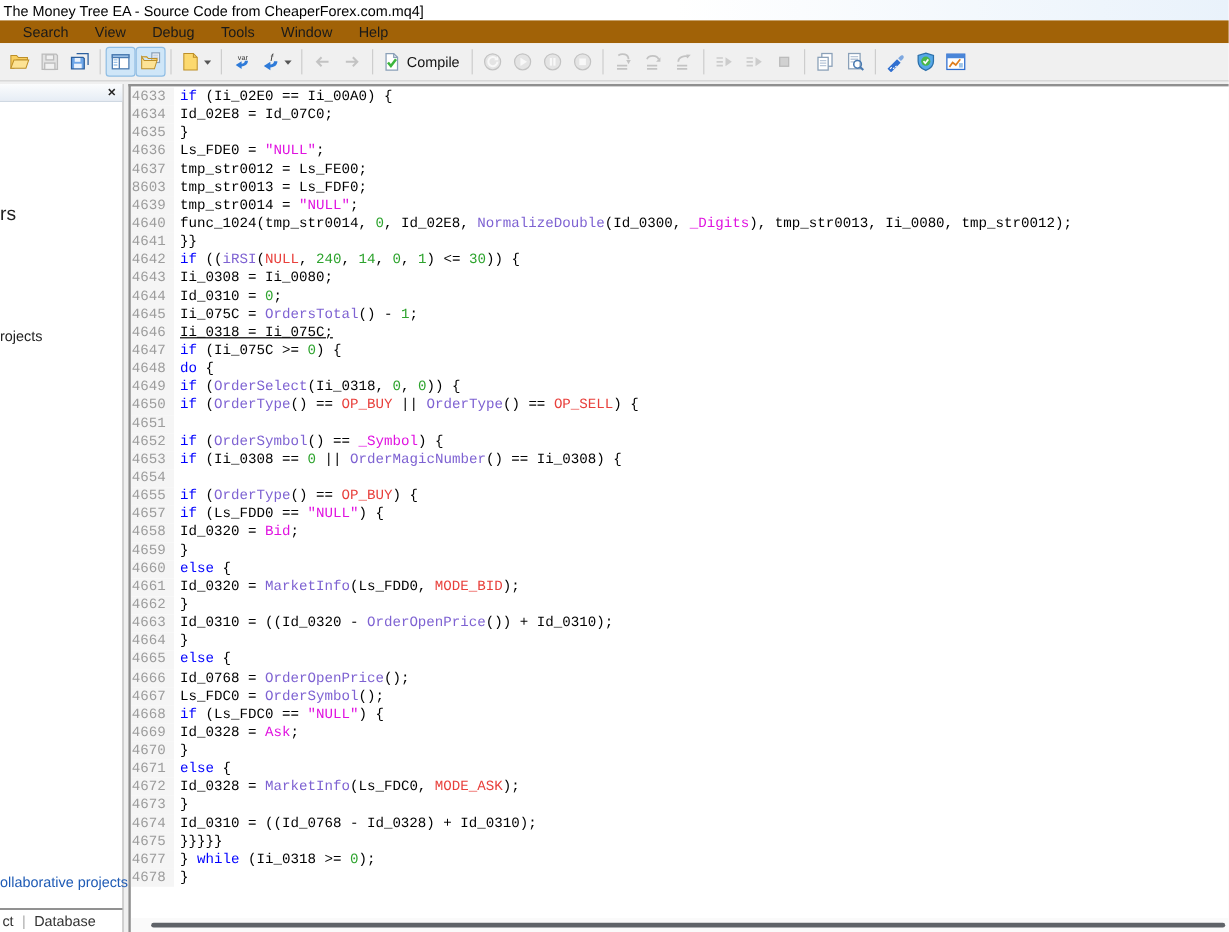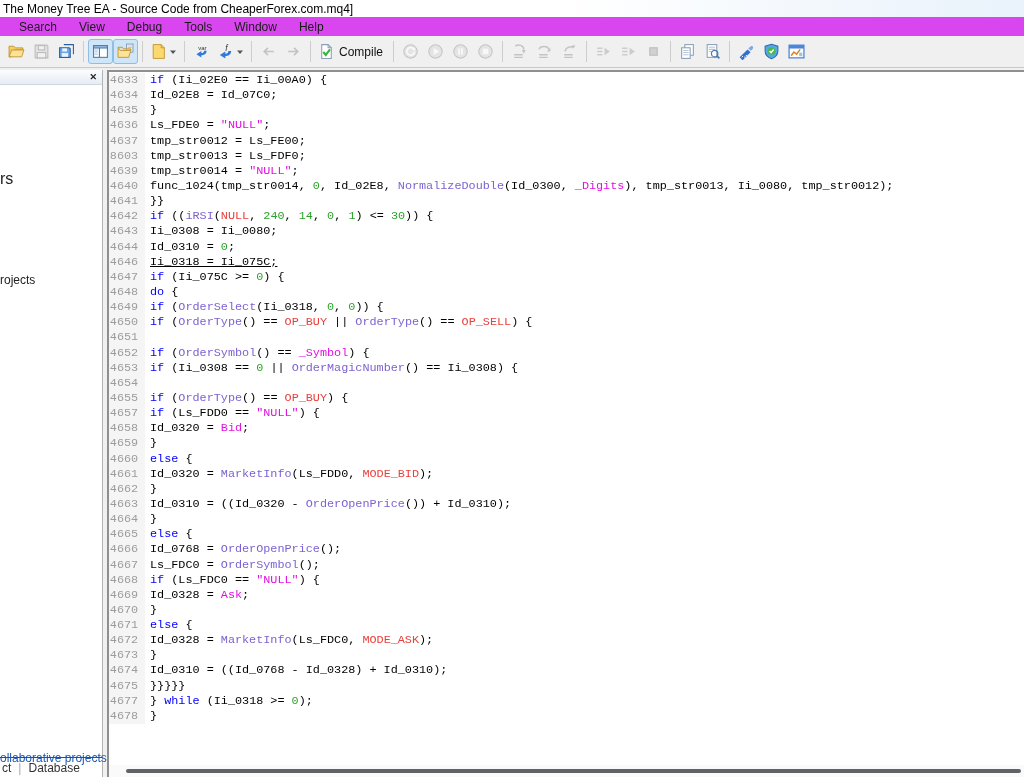--- a/index.html
+++ b/index.html
@@ -5,21 +5,21 @@
   * { box-sizing: border-box; margin:0; padding:0; }
   html,body { width:1024px; height:777px; overflow:hidden; background:#fff;
               font-family:"Liberation Sans", sans-serif; }
 
   
   .titlebar { height:17px; background:linear-gradient(90deg,#ffffff 55%,#e9f2fb);
               display:flex; align-items:center; padding-left:3px;
               font-size:12px; color:#000; white-space:nowrap; }
 
   
-  .menubar { height:19px; background:#d946ef; display:flex; align-items:center;
+  .menubar { height:19px; background:#a16207; display:flex; align-items:center;
              font-size:12px; color:#1a1a1a; padding-left:8px; }
   .menu-item { padding:1px 11px; cursor:default; }
 
   
   .toolbar { height:32px; background:#f0f0f0; border-bottom:1px solid #c9c9c9;
              display:flex; align-items:center; padding-left:4px; }
   .tbtn { height:25px; min-width:25px; display:inline-flex; align-items:center;
           justify-content:center; border:1px solid transparent; border-radius:3px;
           padding:0 2px; }
   .tbtn.active { background:#cfe6f8; border-color:#8fbde4; }
@@ -35,21 +35,21 @@
 
   
   .sidebar { width:103px; background:#fff; border-right:1px solid #b3b3b3;
              position:relative; flex:0 0 103px; }
   .side-head { height:15px; background:linear-gradient(#fbfcfd,#e6edf5);
                border-bottom:1px solid #cfd8e2; position:relative; }
   .side-close { position:absolute; right:5px; top:1px; font-size:9px; font-weight:bold;
                 color:#222; line-height:12px; cursor:default; }
   .side-partial-1 { position:absolute; top:100px; left:0; font-size:16px; color:#222; }
   .side-partial-2 { position:absolute; top:203px; left:0; font-size:12px; color:#222; }
-  .side-link { position:absolute; bottom:12px; left:0; font-size:12px; color:#1f5bb5; white-space:nowrap;margin-top:16px; }
+  .side-link { position:absolute; bottom:35px; left:0; font-size:12px; color:#1f5bb5; white-space:nowrap;margin-top:16px; }
   .side-tabs { position:absolute; bottom:0; left:0; right:0; height:20px;
                border-top:1px solid #4a4a4a; display:flex; align-items:center;
                font-size:12px; color:#333; }
   .side-tab { padding:0 2px; }
   .side-tab-sep { color:#aaa; padding:0 5px; }
 
   
   .editor { flex:1; background:#fff; border-left:2px solid #8f8f8f;
             border-top:2px solid #8f8f8f; position:relative; overflow:hidden; }
   .code-wrap { position:absolute; top:1px; left:0; right:0; }
@@ -352,20 +352,21 @@
         <div class="cl"><span class="ln">4635</span><span class="ct"><span style="color: rgb(0, 0, 0);">}</span></span></div>
         <div class="cl"><span class="ln">4636</span><span class="ct"><span style="color: rgb(0, 0, 0);">Ls_FDE0 = </span><span style="color: rgb(224, 18, 224);">"NULL"</span><span style="color: rgb(0, 0, 0);">;</span></span></div>
         <div class="cl"><span class="ln">4637</span><span class="ct"><span style="color: rgb(0, 0, 0);">tmp_str0012 = Ls_FE00;</span></span></div>
         <div class="cl"><span class="ln">8603</span><span class="ct"><span style="color: rgb(0, 0, 0);">tmp_str0013 = Ls_FDF0;</span></span></div>
         <div class="cl"><span class="ln">4639</span><span class="ct"><span style="color: rgb(0, 0, 0);">tmp_str0014 = </span><span style="color: rgb(224, 18, 224);">"NULL"</span><span style="color: rgb(0, 0, 0);">;</span></span></div>
         <div class="cl"><span class="ln">4640</span><span class="ct"><span style="color: rgb(0, 0, 0);">func_1024(tmp_str0014, </span><span style="color: rgb(45, 163, 45);">0</span><span style="color: rgb(0, 0, 0);">, Id_02E8, </span><span style="color: rgb(126, 98, 210);">NormalizeDouble</span><span style="color: rgb(0, 0, 0);">(Id_0300, </span><span style="color: rgb(224, 18, 224);">_Digits</span><span style="color: rgb(0, 0, 0);">), tmp_str0013, Ii_0080, tmp_str0012);</span></span></div>
         <div class="cl"><span class="ln">4641</span><span class="ct"><span style="color: rgb(0, 0, 0);">}}</span></span></div>
         <div class="cl"><span class="ln">4642</span><span class="ct"><span style="color: rgb(0, 0, 255);">if</span><span style="color: rgb(0, 0, 0);"> ((</span><span style="color: rgb(126, 98, 210);">iRSI</span><span style="color: rgb(0, 0, 0);">(</span><span style="color: rgb(232, 64, 60);">NULL</span><span style="color: rgb(0, 0, 0);">, </span><span style="color: rgb(45, 163, 45);">240</span><span style="color: rgb(0, 0, 0);">, </span><span style="color: rgb(45, 163, 45);">14</span><span style="color: rgb(0, 0, 0);">, </span><span style="color: rgb(45, 163, 45);">0</span><span style="color: rgb(0, 0, 0);">, </span><span style="color: rgb(45, 163, 45);">1</span><span style="color: rgb(0, 0, 0);">) &lt;= </span><span style="color: rgb(45, 163, 45);">30</span><span style="color: rgb(0, 0, 0);">)) {</span></span></div>
         <div class="cl"><span class="ln">4643</span><span class="ct"><span style="color: rgb(0, 0, 0);">Ii_0308 = Ii_0080;</span></span></div>
         <div class="cl"><span class="ln">4644</span><span class="ct"><span style="color: rgb(0, 0, 0);">Id_0310 = </span><span style="color: rgb(45, 163, 45);">0</span><span style="color: rgb(0, 0, 0);">;</span></span></div>
+        <div class="cl"><span class="ln">4645</span><span class="ct"><span style="color: rgb(0, 0, 0);">Ii_075C = </span><span style="color: rgb(126, 98, 210);">OrdersTotal</span><span style="color: rgb(0, 0, 0);">() - </span><span style="color: rgb(45, 163, 45);">1</span><span style="color: rgb(0, 0, 0);">;</span></span></div>
         <div class="cl"><span class="ln">4646</span><span class="ct"><span style="color: rgb(0, 0, 0); text-decoration: underline;">Ii_0318 = Ii_075C;</span></span></div>
         <div class="cl"><span class="ln">4647</span><span class="ct"><span style="color: rgb(0, 0, 255);">if</span><span style="color: rgb(0, 0, 0);"> (Ii_075C &gt;= </span><span style="color: rgb(45, 163, 45);">0</span><span style="color: rgb(0, 0, 0);">) {</span></span></div>
         <div class="cl"><span class="ln">4648</span><span class="ct"><span style="color: rgb(0, 0, 255);">do</span><span style="color: rgb(0, 0, 0);"> {</span></span></div>
         <div class="cl"><span class="ln">4649</span><span class="ct"><span style="color: rgb(0, 0, 255);">if</span><span style="color: rgb(0, 0, 0);"> (</span><span style="color: rgb(126, 98, 210);">OrderSelect</span><span style="color: rgb(0, 0, 0);">(Ii_0318, </span><span style="color: rgb(45, 163, 45);">0</span><span style="color: rgb(0, 0, 0);">, </span><span style="color: rgb(45, 163, 45);">0</span><span style="color: rgb(0, 0, 0);">)) {</span></span></div>
         <div class="cl"><span class="ln">4650</span><span class="ct"><span style="color: rgb(0, 0, 255);">if</span><span style="color: rgb(0, 0, 0);"> (</span><span style="color: rgb(126, 98, 210);">OrderType</span><span style="color: rgb(0, 0, 0);">() == </span><span style="color: rgb(232, 64, 60);">OP_BUY</span><span style="color: rgb(0, 0, 0);"> || </span><span style="color: rgb(126, 98, 210);">OrderType</span><span style="color: rgb(0, 0, 0);">() == </span><span style="color: rgb(232, 64, 60);">OP_SELL</span><span style="color: rgb(0, 0, 0);">) {</span></span></div>
         <div class="cl"><span class="ln">4651</span><span class="ct"></span></div>
         <div class="cl"><span class="ln">4652</span><span class="ct"><span style="color: rgb(0, 0, 255);">if</span><span style="color: rgb(0, 0, 0);"> (</span><span style="color: rgb(126, 98, 210);">OrderSymbol</span><span style="color: rgb(0, 0, 0);">() == </span><span style="color: rgb(224, 18, 224);">_Symbol</span><span style="color: rgb(0, 0, 0);">) {</span></span></div>
         <div class="cl"><span class="ln">4653</span><span class="ct"><span style="color: rgb(0, 0, 255);">if</span><span style="color: rgb(0, 0, 0);"> (Ii_0308 == </span><span style="color: rgb(45, 163, 45);">0</span><span style="color: rgb(0, 0, 0);"> || </span><span style="color: rgb(126, 98, 210);">OrderMagicNumber</span><span style="color: rgb(0, 0, 0);">() == Ii_0308) {</span></span></div>
         <div class="cl"><span class="ln">4654</span><span class="ct"></span></div>
         <div class="cl"><span class="ln">4655</span><span class="ct"><span style="color: rgb(0, 0, 255);">if</span><span style="color: rgb(0, 0, 0);"> (</span><span style="color: rgb(126, 98, 210);">OrderType</span><span style="color: rgb(0, 0, 0);">() == </span><span style="color: rgb(232, 64, 60);">OP_BUY</span><span style="color: rgb(0, 0, 0);">) {</span></span></div>

